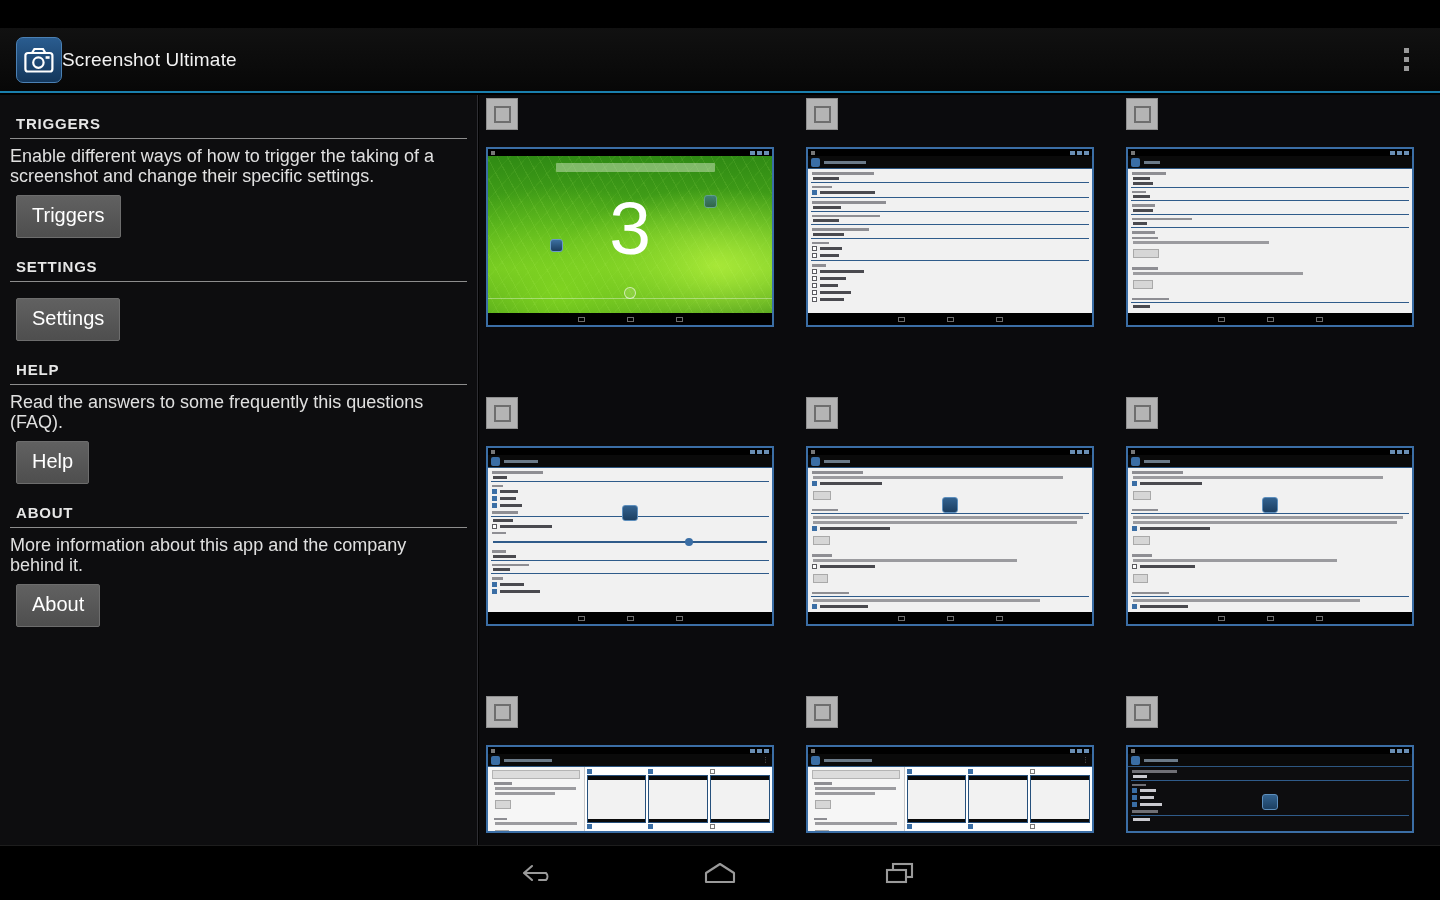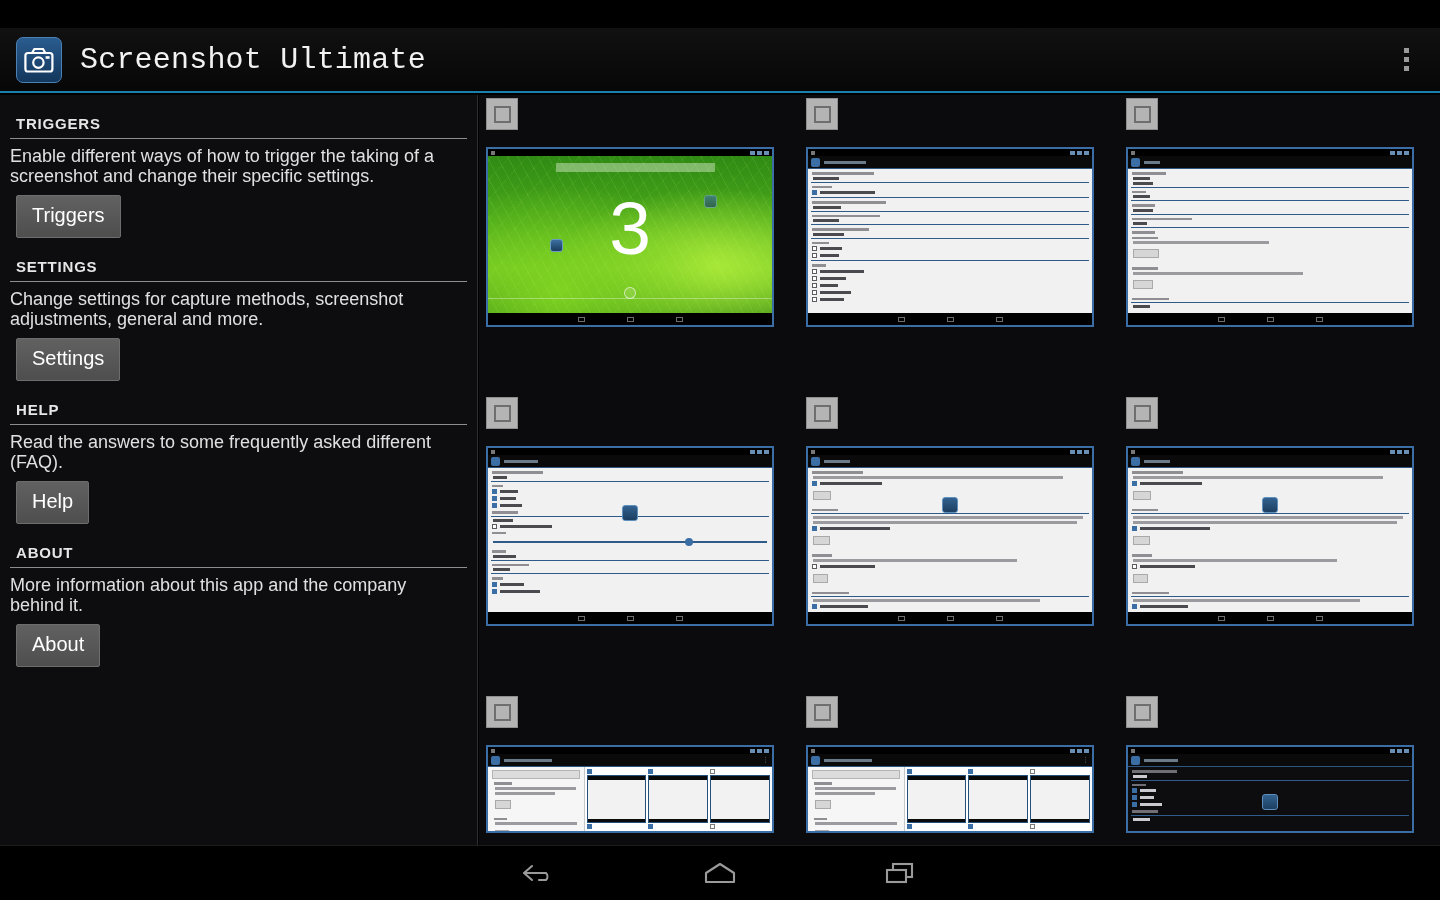--- a/index.html
+++ b/index.html
@@ -31,21 +31,21 @@
     position: absolute; top: 28px; left: 0; width: 1440px; height: 65px;
     background: linear-gradient(to bottom,#111 0%,#070707 100%);
     display: flex; align-items: center; border-bottom: 2px solid #1a7fad;
   }
   .appbar-icon {
     width: 46px; height: 46px; margin-left: 16px; border-radius: 7px;
     background: linear-gradient(to bottom,#2a5c8f 0%,#14375c 100%);
     border: 1px solid #4b81b5; display: flex; align-items: center; justify-content: center;
   }
   .appbar-title {
-    color: #f2f2f2; font-size: 30px; margin-left: 18px; letter-spacing: .2px; font-family: Liberation Mono, monospace;
+    color: #f2f2f2; font-size: 19px; letter-spacing: .2px;
   }
   .overflow-btn {
     margin-left: auto; margin-right: 22px; width: 24px; height: 44px;
     display: flex; flex-direction: column; align-items: center;
     justify-content: center; gap: 4px; cursor: pointer;
   }
   .overflow-btn i { width: 5px; height: 5px; background: #9a9a9a; display: block; }
 
   
   .left-panel {
@@ -227,28 +227,27 @@
     <div class="section">
       <div class="section-head">TRIGGERS</div>
       <div class="section-rule"></div>
       <div class="section-desc">Enable different ways of how to trigger the taking of a screenshot and change their specific settings.</div>
       <div class="panel-btn">Triggers</div>
     </div>
 
     <div class="section">
       <div class="section-head">SETTINGS</div>
       <div class="section-rule"></div>
-      <div class="section-desc">Change settings for capture methods, screenshot adjustments, general and more.</div>
       <div class="panel-btn">Settings</div>
     </div>
 
     <div class="section">
       <div class="section-head">HELP</div>
       <div class="section-rule"></div>
-      <div class="section-desc">Read the answers to some frequently asked different (FAQ).</div>
+      <div class="section-desc">Read the answers to some frequently this questions (FAQ).</div>
       <div class="panel-btn">Help</div>
     </div>
 
     <div class="section">
       <div class="section-head">ABOUT</div>
       <div class="section-rule"></div>
       <div class="section-desc">More information about this app and the company behind it.</div>
       <div class="panel-btn">About</div>
     </div>
   </div>

